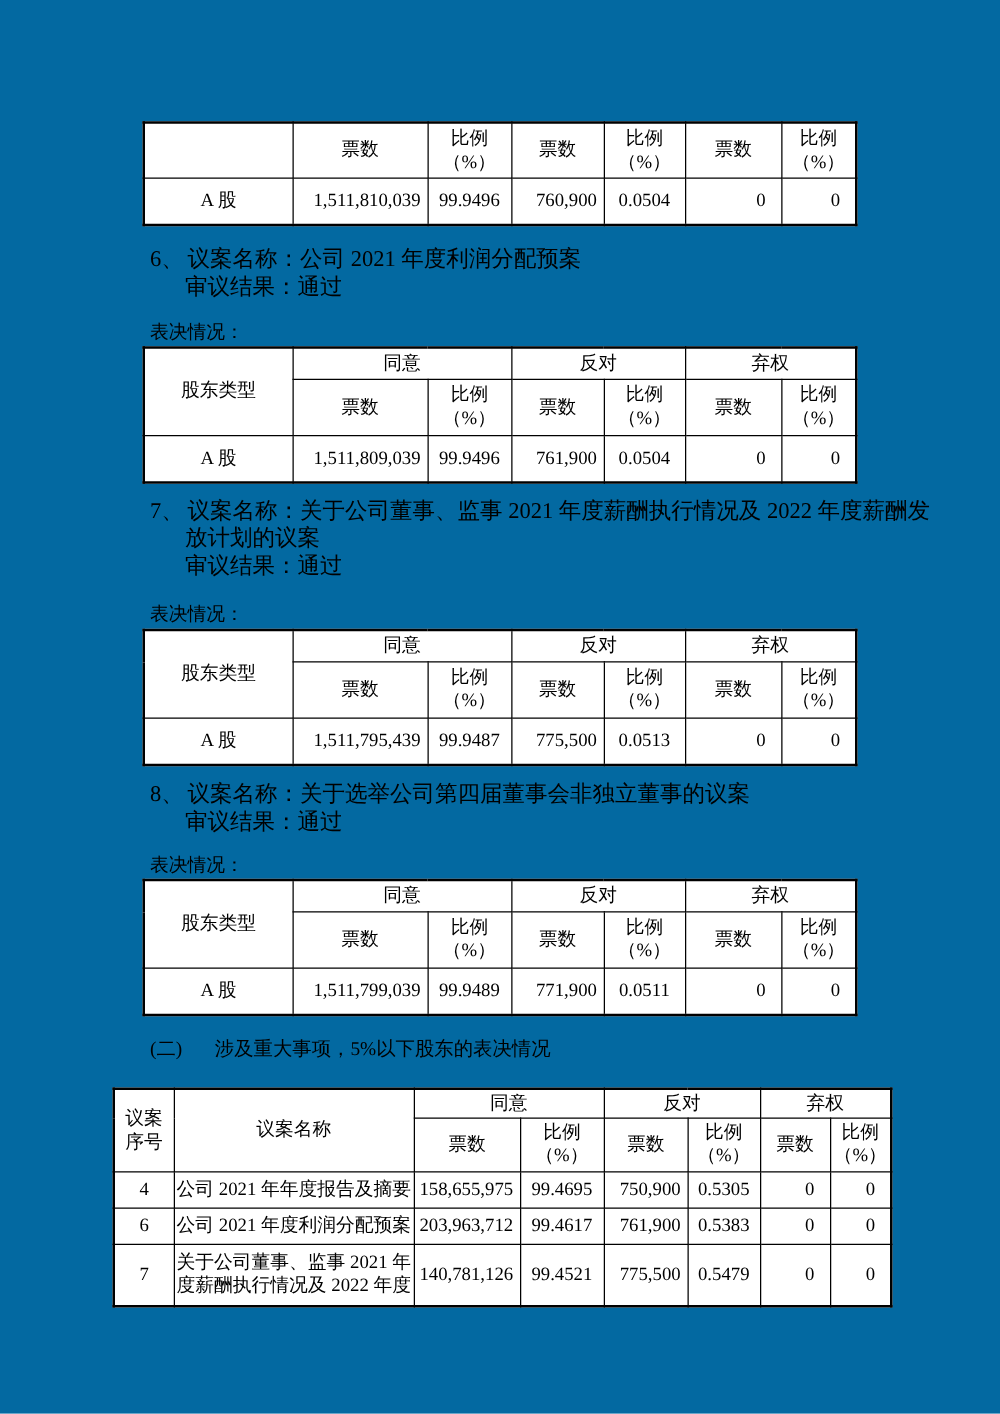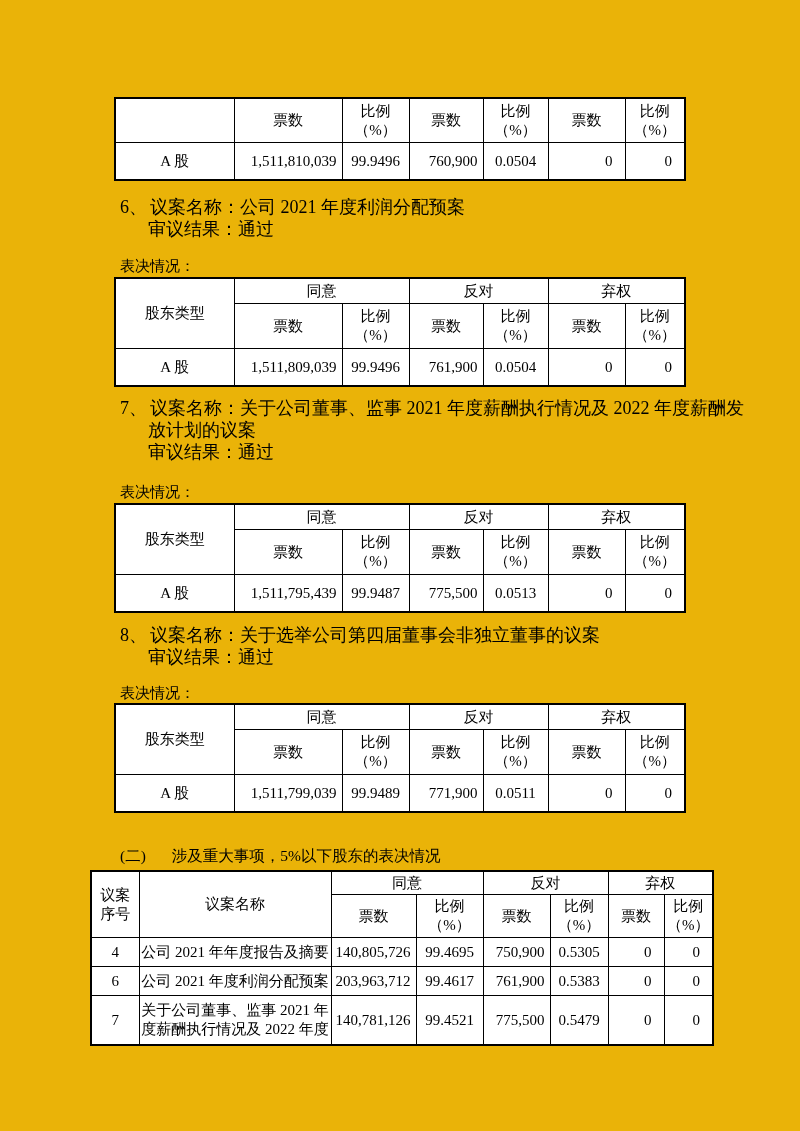--- a/index.html
+++ b/index.html
@@ -1,28 +1,28 @@
 <!DOCTYPE html>
 <html><head>
 <meta charset="utf-8">
 <style>
   html,body{margin:0;padding:0;background:#fff;}
   body{
     width:800px;height:1131px;
     font-family:"Liberation Serif","DejaVu Serif",serif;
     color:#000;
   }
-  .page{position:relative;width:800px;height:1131px;background:#eab308;overflow:hidden;}
+  .page{position:relative;width:800px;height:1131px;background:#0369a1;overflow:hidden;}
 
   
   .pblock{position:absolute;font-size:18px;line-height:22px;white-space:nowrap;}
   .pnum{display:inline-block;width:30px;}
   .pindent{padding-left:28px;font-family:Liberation Serif, serif;}
   .votelabel{position:absolute;font-size:15px;line-height:16px;}
-  .sec2{position:absolute;font-size:15.5px;line-height:20px;white-space:nowrap;margin-top:16px;}
+  .sec2{position:absolute;font-size:15.5px;line-height:20px;white-space:nowrap;}
   .sec2 .secno{margin-right:26px;}
 
   
   table{border-collapse:collapse;table-layout:fixed;position:absolute;background:#fff;}
   td{border:1px solid #000;padding:0;vertical-align:middle;text-align:center;overflow:hidden;}
   .vt{border:2px solid #000;font-size:15px;width:570px;}
   .vt td{line-height:19px;}
   .r-grp td{height:24px;}
   .r-sub td{height:44px;}
   .r-head43 td{height:43px;}
@@ -283,21 +283,21 @@
           </td>
         <td>票数</td>
         <td>
             <div>比例</div>
             <div>（%）</div>
           </td>
       </tr>
       <tr class="r-d">
         <td>4</td>
         <td>公司 2021 年年度报告及摘要</td>
-        <td class="num">140,805,726</td>
+        <td class="num">158,655,975</td>
         <td class="pct">99.4695</td>
         <td class="num">750,900</td>
         <td class="pct">0.5305</td>
         <td class="zero">0</td>
         <td class="zero">0</td>
       </tr>
       <tr class="r-d">
         <td>6</td>
         <td>公司 2021 年度利润分配预案</td>
         <td class="num">203,963,712</td>

